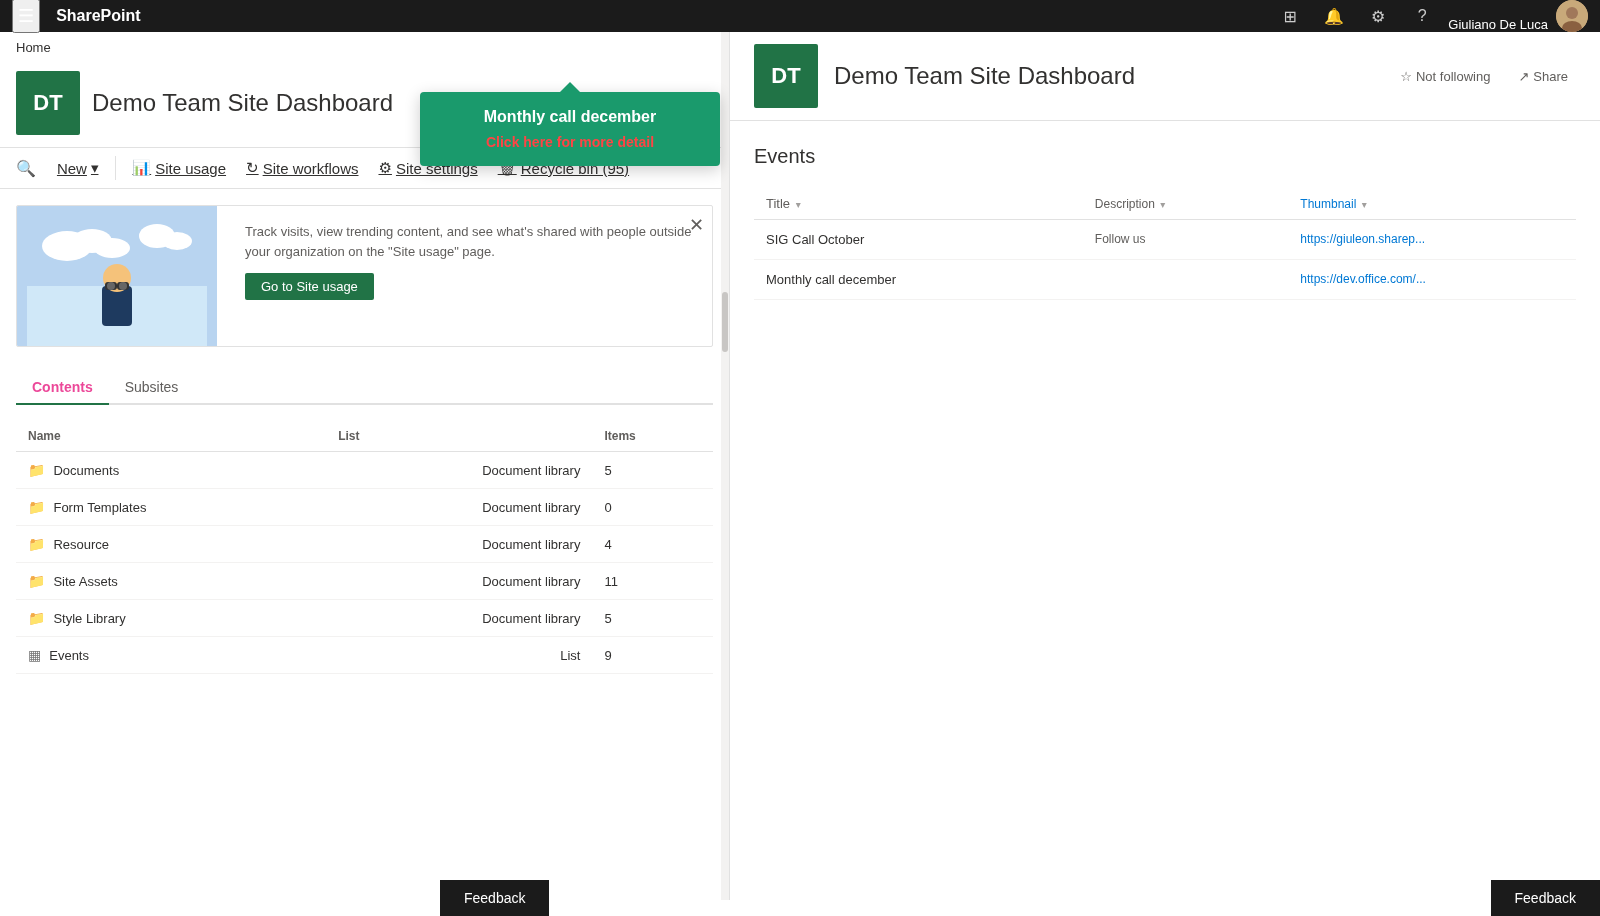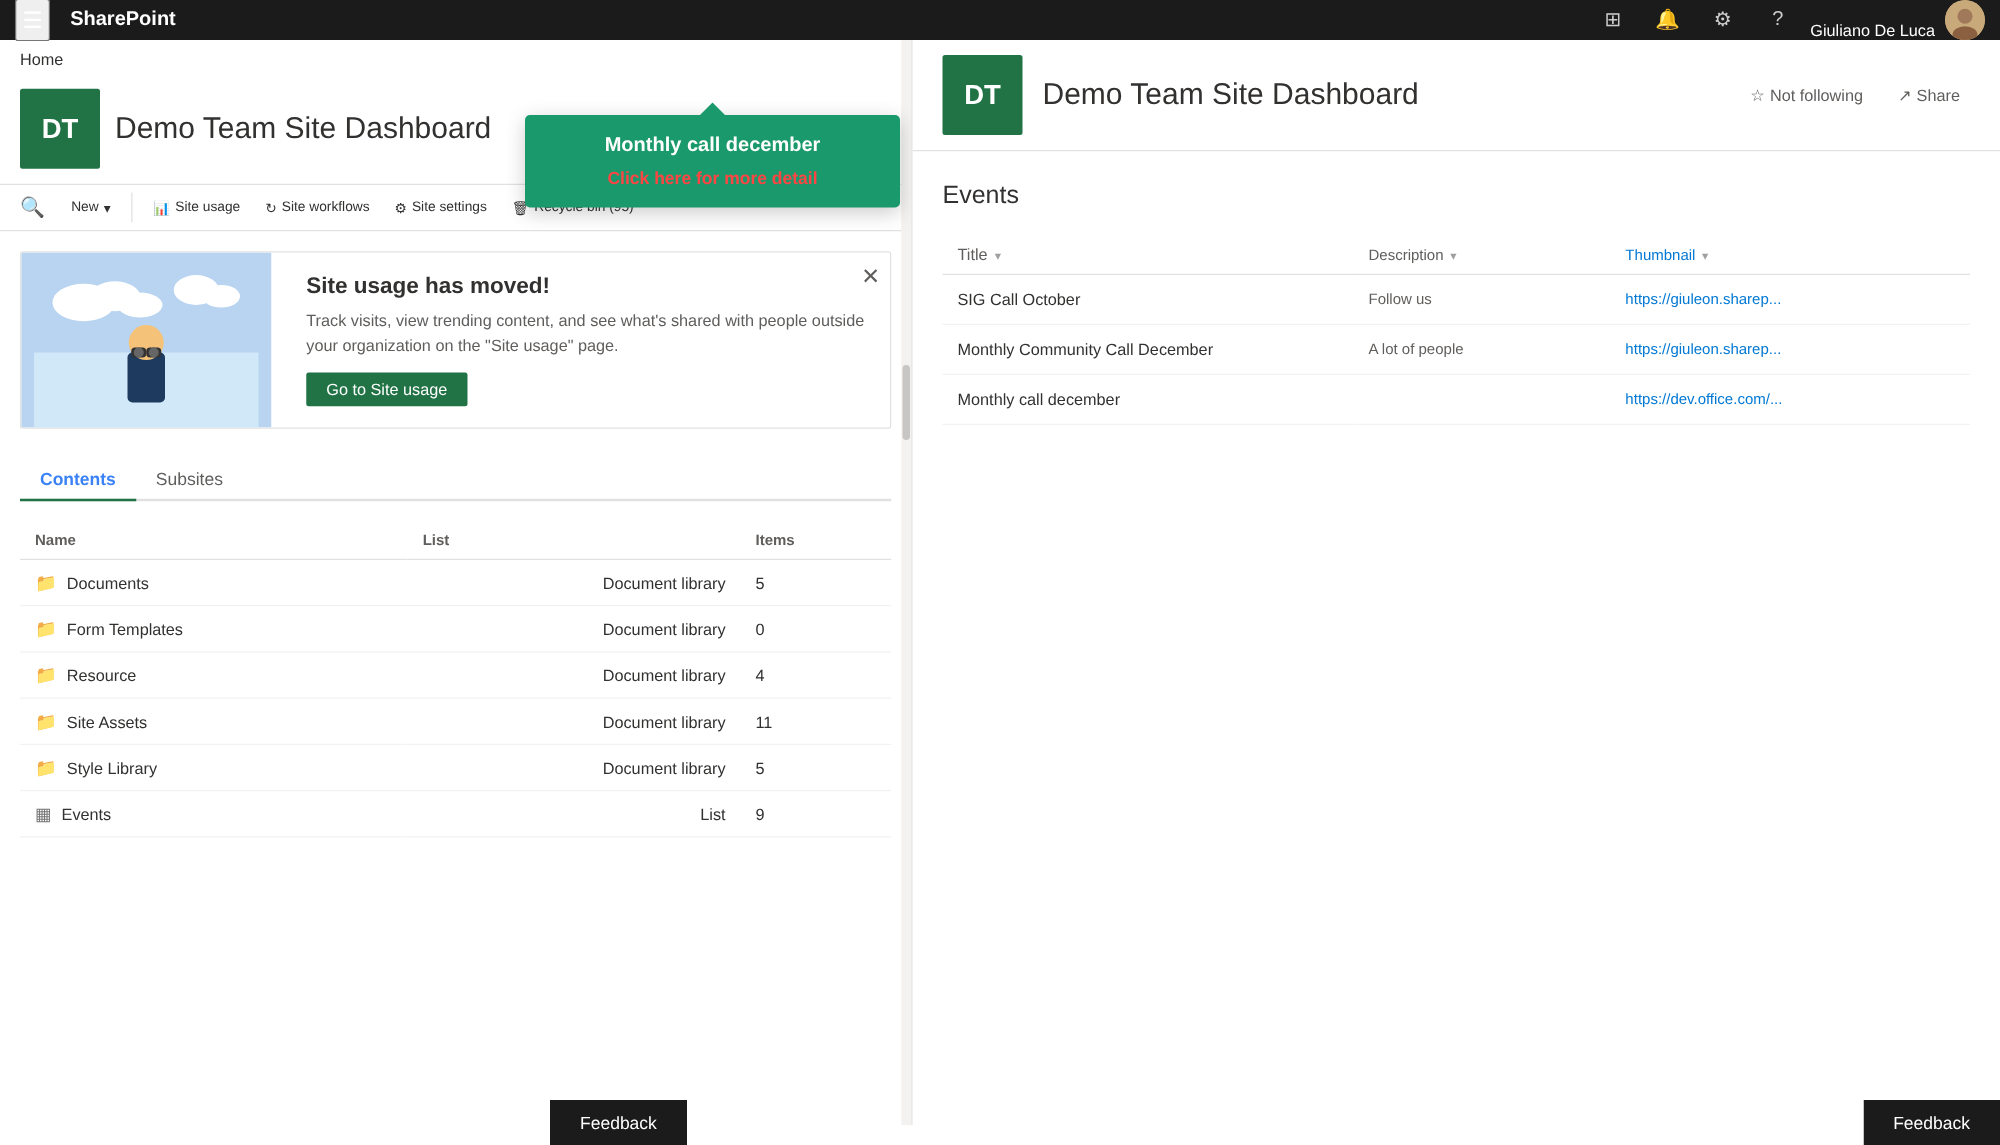--- a/index.html
+++ b/index.html
@@ -46,23 +46,24 @@
     }
     .site-title-left { font-size: 24px; font-weight: 300; color: #323130; }
 
     
     .toolbar {
       display: flex; align-items: center; padding: 6px 16px; gap: 4px;
       border-top: 1px solid #e1e1e1; border-bottom: 1px solid #e1e1e1;
     }
     .toolbar-search { color: #605e5c; font-size: 16px; margin-right: 8px; cursor: pointer; }
     .toolbar-btn {
-      display: flex; align-items: flex-start; gap: 4px; padding: 4px 8px;
-      background: none; border: none; cursor: pointer; color: #323130; font-size: 11px;
+      display: flex; align-items: flex-end; gap: 4px; padding: 4px 8px;
+      background: none; border: none; cursor: pointer; color: #323130; font-size: 15px;
       border-radius: 2px;
+      text-decoration: underline;
     }
     .toolbar-btn-primary {
       background: none; border: 1px solid transparent; color: #323130;
     }
     .toolbar-separator { width: 1px; height: 24px; background: #e1e1e1; margin: 0 4px; }
 
     
     .popup-tooltip {
       position: absolute; top: 60px; left: 420px; z-index: 200;
       background: #1a9a6c; color: #fff; border-radius: 4px;
@@ -103,21 +104,21 @@
       padding: 6px 16px; background: #217346; color: #fff; border: none;
       cursor: pointer; font-size: 13px; border-radius: 2px;
     }
 
     
     .tabs-row { display: flex; gap: 0; border-bottom: 2px solid #e1e1e1; margin-bottom: 16px; }
     .tab-item {
       padding: 8px 16px; font-size: 14px; cursor: pointer; color: #605e5c;
       border-bottom: 2px solid transparent; margin-bottom: -2px;
     }
-    .tab-item.active { color: #3b82f6; font-weight: 600; border-bottom: 2px solid #217346; }
+    .tab-item.active { color: #ec4899; font-weight: 600; border-bottom: 2px solid #217346; }
 
     
     .content-table { width: 100%; border-collapse: collapse; }
     .content-table th {
       text-align: left; padding: 8px 12px; font-size: 12px; font-weight: 600;
       color: #605e5c; border-bottom: 1px solid #e1e1e1;
     }
     .content-table td { padding: 10px 12px; font-size: 13px; color: #323130; border-bottom: 1px solid #f3f2f1; }
     .table-icon { color: #c8a550; margin-right: 8px; font-size: 14px; }
     .table-icon-doc { color: #767676; margin-right: 8px; font-size: 14px; }
@@ -264,21 +265,20 @@
             <circle cx="90" cy="72" r="14" fill="#f5c27a"></circle>
 
             <rect x="78" y="76" width="12" height="8" fill="#333" rx="3"></rect>
             <rect x="90" y="76" width="12" height="8" fill="#333" rx="3"></rect>
             <circle cx="84" cy="80" r="4" fill="#666"></circle>
             <circle cx="96" cy="80" r="4" fill="#666"></circle>
           </svg>
         </div>
         <div class="notice-body">
           <button class="notice-close">✕</button>
-          <div class="notice-title">Site usage has moved!</div>
           <div class="notice-desc">Track visits, view trending content, and see what's shared with people outside your organization on the "Site usage" page.</div>
           <button class="notice-btn">Go to Site usage</button>
         </div>
       </div>
 
       <div class="tabs-row">
         <div class="tab-item active">Contents</div>
         <div class="tab-item">Subsites</div>
       </div>
 
@@ -367,25 +367,20 @@
             </th>
           </tr>
         </thead>
         <tbody id="events-tbody">
         <tr>
       <td class="col-title">SIG Call October</td>
       <td class="col-desc">Follow us</td>
       <td class="col-thumb" style="color:#0078d4;font-size:12px;">https://giuleon.sharep...</td>
     </tr>
             <tr>
-      <td class="col-title">Monthly Community Call December</td>
-      <td class="col-desc">A lot of people</td>
-      <td class="col-thumb" style="color:#0078d4;font-size:12px;">https://giuleon.sharep...</td>
-    </tr>
-            <tr>
       <td class="col-title">Monthly call december</td>
       <td class="col-desc"></td>
       <td class="col-thumb" style="color:#0078d4;font-size:12px;">https://dev.office.com/...</td>
     </tr>
           </tbody>
       </table>
     </div>
   </div>
 </div>
 

